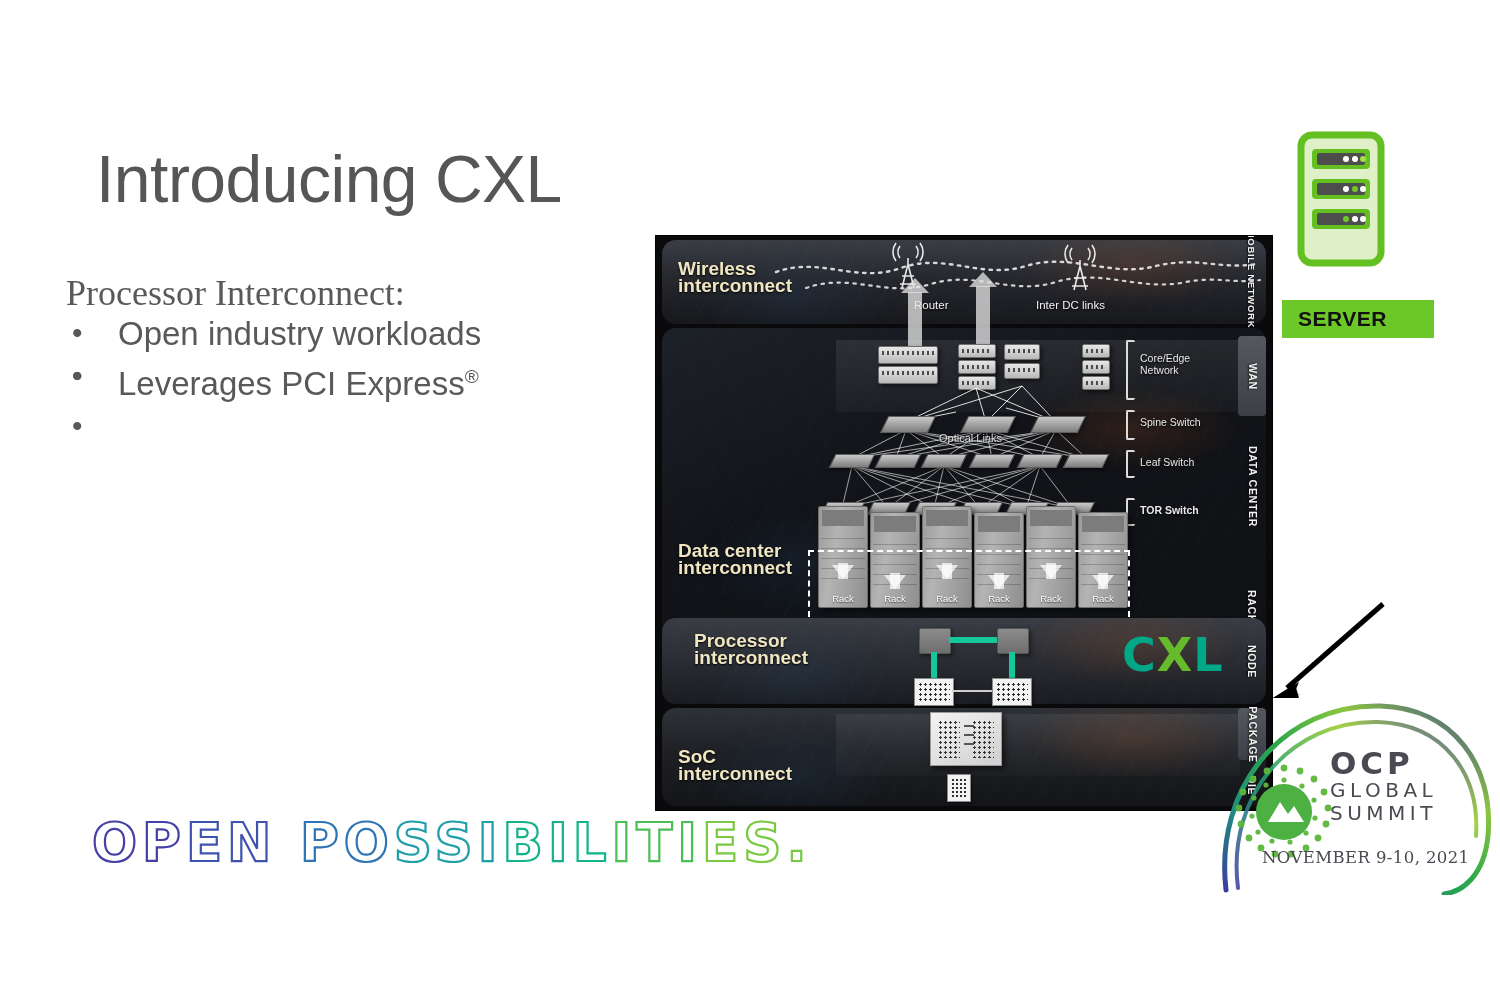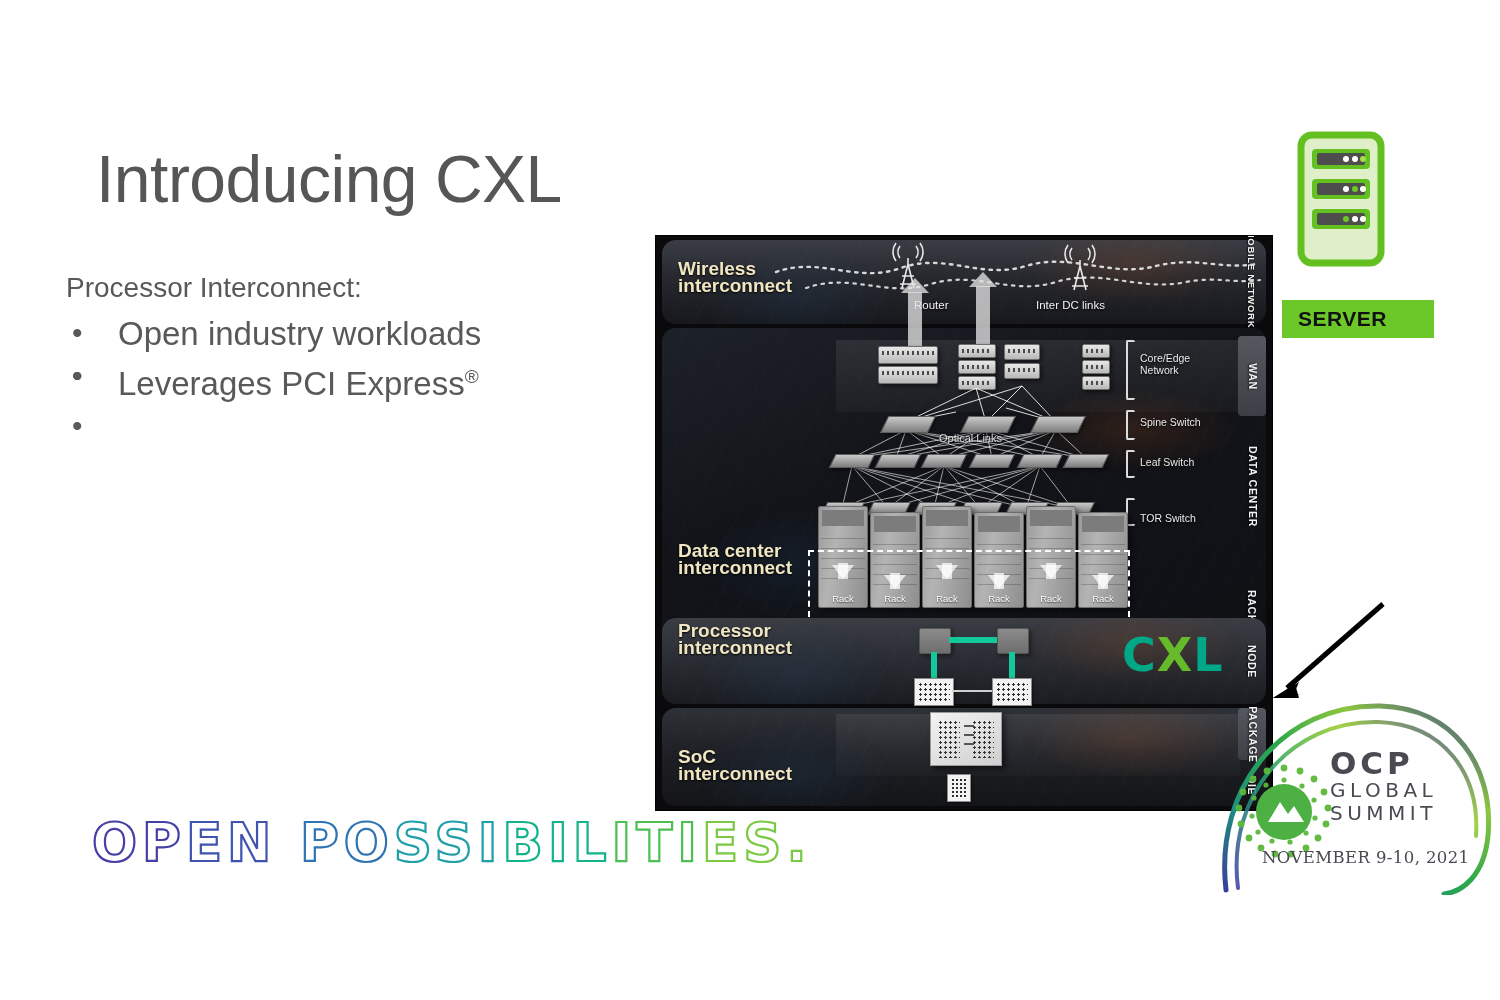--- a/index.html
+++ b/index.html
@@ -14,21 +14,21 @@
 
   
   #page-title{
     position:absolute;left:96px;top:141px;
     font-size:66px;font-weight:400;color:#565656;
     letter-spacing:-0.5px;white-space:nowrap;
     font-family:"Liberation Sans", sans-serif;
   }
   #body-lead{
     position:absolute;left:66px;top:272px;
-    font-size:28px;color:#595959;white-space:nowrap;
+    font-size:36px;color:#595959;white-space:nowrap;font-family:Liberation Serif, serif;
   }
   #bullet-list{
     position:absolute;left:66px;top:312px;width:520px;
     list-style:none;margin:0;padding:0;
   }
   #bullet-list li{
     position:relative;
     padding-left:52px;
     font-size:33px;line-height:43px;color:#595959;
     margin-bottom:0px;
@@ -397,21 +397,21 @@
     <div class="brace" style="left:470px;top:214px;height:24px;"></div>
     <div class="brace-lbl" style="left:484px;top:220px;">Leaf  Switch</div>
 
     <div class="switch3d" style="left:168px;top:266px;width:36px;height:11px;"></div>
     <div class="switch3d" style="left:214px;top:266px;width:36px;height:11px;"></div>
     <div class="switch3d" style="left:260px;top:266px;width:36px;height:11px;"></div>
     <div class="switch3d" style="left:306px;top:266px;width:36px;height:11px;"></div>
     <div class="switch3d" style="left:352px;top:266px;width:36px;height:11px;"></div>
     <div class="switch3d" style="left:398px;top:266px;width:36px;height:11px;"></div>
     <div class="brace" style="left:470px;top:262px;height:24px;"></div>
-    <div class="brace-lbl" style="left:484px;top:276px;">TOR Switch</div>
+    <div class="brace-lbl" style="left:484px;top:268px;font-weight:bold;">TOR Switch</div>
 
     <div class="rackbox" style="left:162px;top:270px;width:48px;height:100px;">
       <div class="hdr"></div>
         <div class="lines"></div>
       <div class="arrow" style="top:58px;"></div>
       <div class="rlbl">Rack</div>
     </div>
     <div class="rackbox" style="left:214px;top:276px;width:48px;height:94px;">
       <div class="hdr"></div>
         <div class="lines"></div>
@@ -446,21 +446,21 @@
     <div class="lbl-left" style="top:306px;">
       <div>Data center</div>
       <div>interconnect</div>
     </div>
 
     <div class="dashbox" style="left:152px;top:314px;width:318px;height:134px;"></div>
 
     <div class="band" id="band-node">
       <div class="tex"></div>
     </div>
-    <div class="lbl-left" style="top:386px;">
+    <div class="lbl-left" style="top:396px;margin-left:16px;">
       <div>Processor</div>
       <div>interconnect</div>
     </div>
     <div class="vert-strip" style="top:382px;height:86px;">
       <span>NODE</span>
     </div>
 
     <div class="greybox" style="left:263px;top:392px;width:30px;height:24px;"></div>
     <div class="greybox" style="left:341px;top:392px;width:30px;height:24px;"></div>
     <div class="tealline" style="left:293px;top:401px;width:48px;height:6px;"></div>

